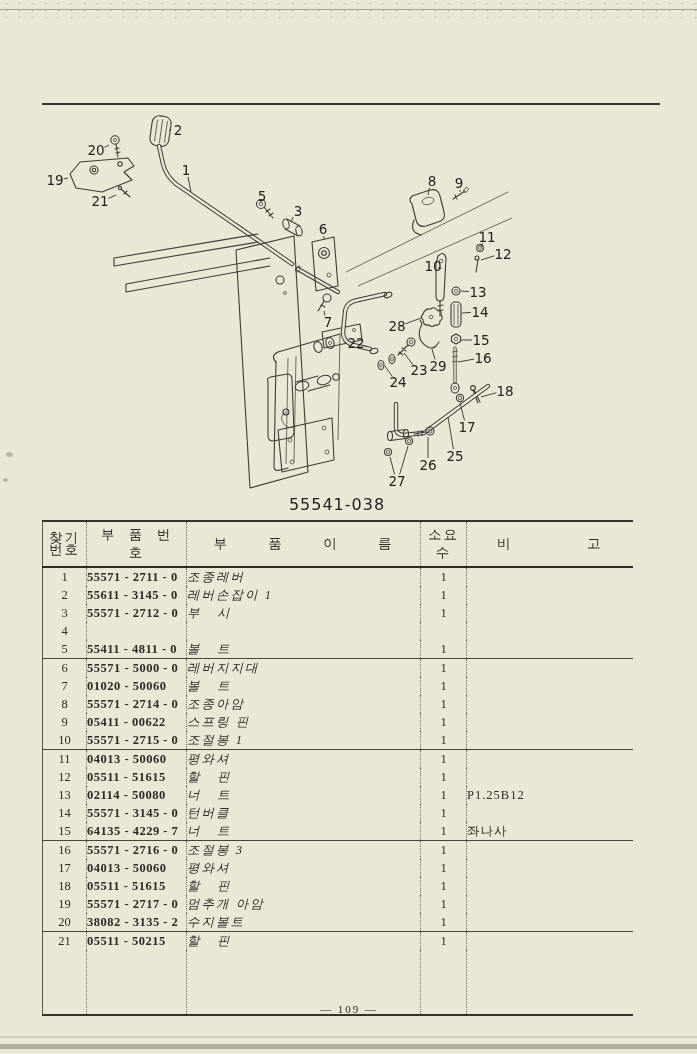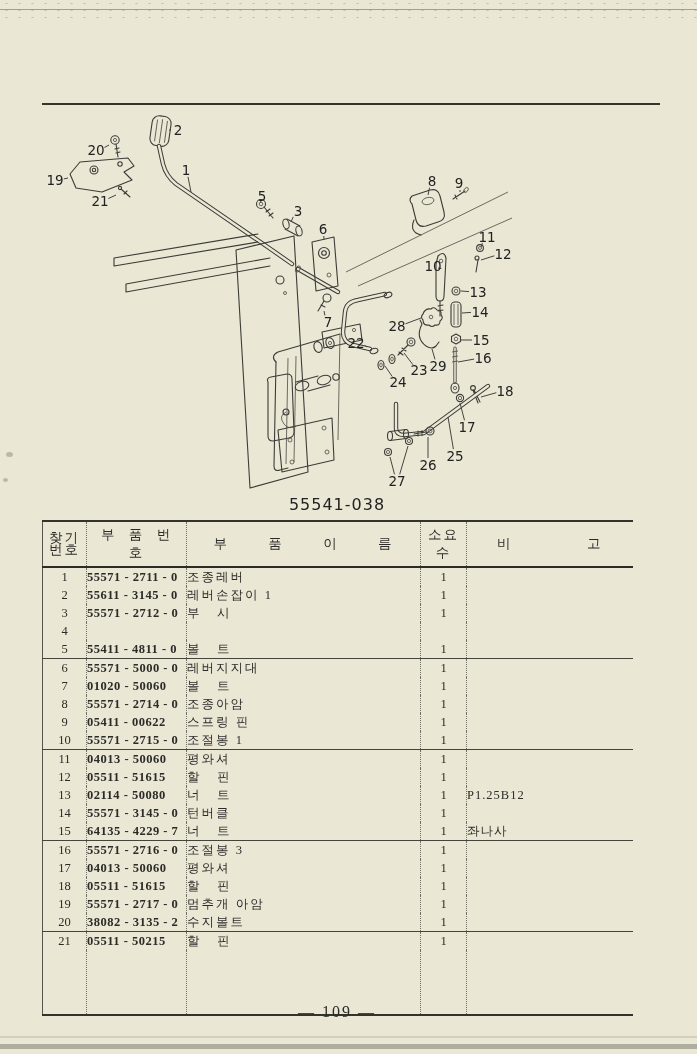--- a/index.html
+++ b/index.html
@@ -66,28 +66,28 @@
   .parts-table th,.parts-table td{border-left:1px dotted #6f6f63;}
   .parts-table th:first-child,.parts-table td:first-child{border-left:none;}
   .th-find{font-size:11px; letter-spacing:0; line-height:12px;}
   .th-pn{word-spacing:7px;font-family:Liberation Serif, serif;}
   .th-nm{word-spacing:34px;}
   .th-rk .spread{display:flex; justify-content:space-between; padding:0 26px;}
   .parts-table tbody td{height:18px; padding:0; line-height:18px; vertical-align:middle;}
   .parts-table tbody tr.group-end td{border-bottom:1.5px solid #44443c;}
   td.find{text-align:center;}
   td.pn{padding-left:9px; letter-spacing:0.5px; white-space:pre;font-weight:bold;}
-  td.nm{padding-left:14px; letter-spacing:2px; white-space:pre;}
+  td.nm{padding-left:14px; letter-spacing:2px; white-space:pre;font-style:italic;}
   td.qty{text-align:center;}
   td.rk{padding-left:18px; letter-spacing:1px; white-space:pre;}
   tr.filler td{height:64px; border-bottom:none;}
 
   .footer-page-number{
-    position:absolute; left:42px; top:1003px; width:590px; text-align:center;
-    font-size:16px; letter-spacing:2px; color:#2b2b28;
+    position:absolute; left:54px; top:1003px; width:590px; text-align:center;
+    font-size:11px; letter-spacing:2px; color:#2b2b28;
   }
   .smudge{position:absolute; width:7px; height:5px; border-radius:50%; background:#9b9a8c; opacity:.6;}
 </style>
 </head>
 <body>
 
 <div class="page">
   <div class="top-noise"></div>
   <div class="top-rule"></div>
   <div class="smudge" style="left:6px;top:452px;"></div>

